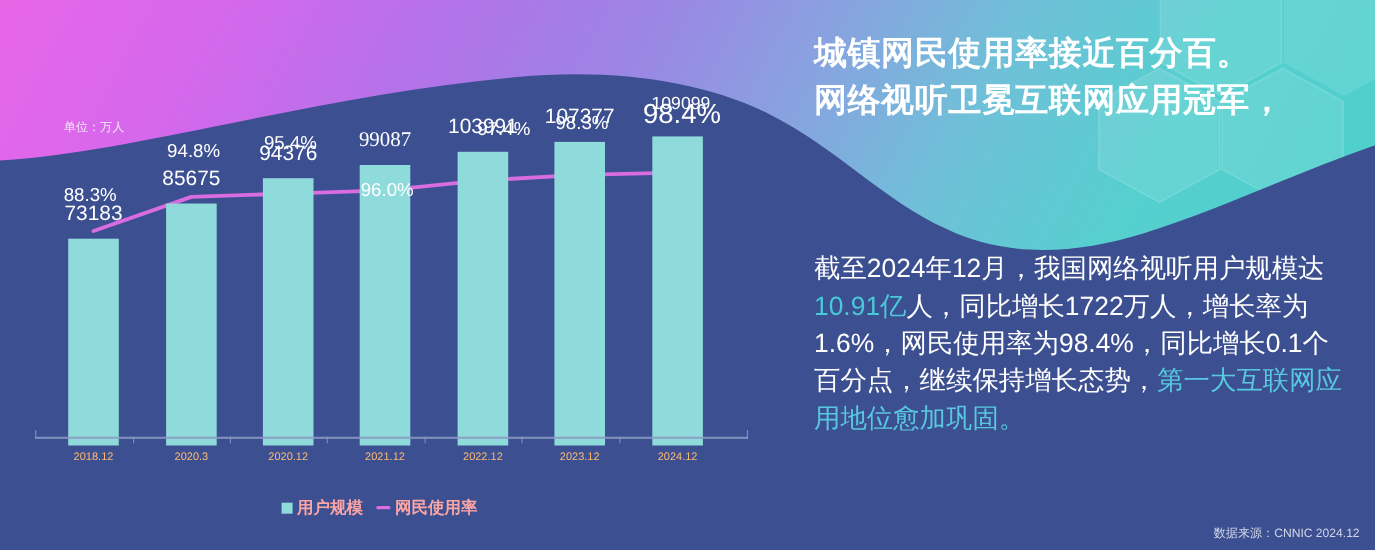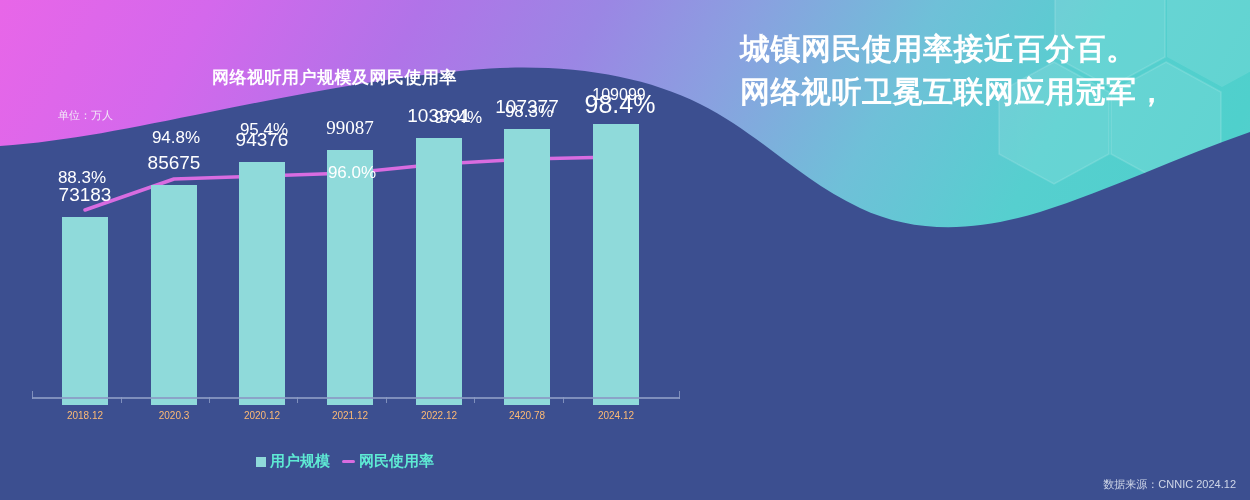--- a/index.html
+++ b/index.html
@@ -74,21 +74,21 @@
     transform:translateX(-50%);
   }
 
   .legend{
     position:absolute;left:0;top:452px;width:690px;
     display:flex;justify-content:center;align-items:center;gap:12px;
   }
   .legend-item{display:flex;align-items:center;gap:4px;}
   .legend-swatch-bar{width:10px;height:10px;background:#8fdada;}
   .legend-swatch-line{width:13px;height:3px;background:#d86ce0;border-radius:2px;}
-  .legend-text{font-size:15px;font-weight:bold;color:#5eead4;white-space:nowrap;font-family:Liberation Serif, serif;}
+  .legend-text{font-size:15px;font-weight:bold;color:#fca5a5;white-space:nowrap;font-family:Liberation Serif, serif;}
 
   
   .headline{
     position:absolute;left:740px;top:28px;width:490px;
     font-size:30px;font-weight:bold;color:#ffffff;
     line-height:1.42;letter-spacing:.5px;
   }
   .body-copy{
     position:absolute;left:740px;top:228px;width:492px;
     font-size:24px;color:#ffffff;line-height:1.42;letter-spacing:0px;
@@ -123,21 +123,20 @@
       </g>
     </svg>
   </div>
 
   <svg class="wave-svg" width="1250" height="500" viewBox="0 0 1250 500" xmlns="http://www.w3.org/2000/svg">
     <path d="M0,146 C70,141 130,128 210,112 C300,94 380,78 470,70 C560,62 640,74 700,104
              C760,134 800,180 860,208 C915,234 975,232 1040,212 C1110,190 1180,156 1250,132
              L1250,500 L0,500 Z" fill="#3c4f90"></path>
   </svg>
 
-  <div class="chart-title">网络视听用户规模及网民使用率</div>
   <div class="unit-label">单位：万人</div>
 
   <div class="plot">
 
     
     <svg width="650" height="345" viewBox="0 0 650 345" xmlns="http://www.w3.org/2000/svg">
       <polyline points="55,150 144,119 232,116 320,113 409,104 497,99 586,97" fill="none" stroke="#d86ce0" stroke-width="3.5" stroke-linejoin="round" stroke-linecap="round"></polyline>
     </svg>
 
     
@@ -176,35 +175,38 @@
   <div class="axis-tick" style="left:386px;"></div>
   <div class="axis-tick" style="left:474px;"></div>
   <div class="axis-tick" style="left:563px;"></div>
   <div class="axis-cap" style="left:679px;"></div>
 
   <div class="x-label" style="left:85px;">2018.12</div>
   <div class="x-label" style="left:174px;">2020.3</div>
   <div class="x-label" style="left:262px;">2020.12</div>
   <div class="x-label" style="left:350px;">2021.12</div>
   <div class="x-label" style="left:439px;">2022.12</div>
-  <div class="x-label" style="left:527px;">2420.78</div>
+  <div class="x-label" style="left:527px;">2023.12</div>
   <div class="x-label" style="left:616px;">2024.12</div>
 
   <div class="legend">
     <div class="legend-item">
       <span class="legend-swatch-bar"></span>
       <span class="legend-text">用户规模</span>
     </div>
     <div class="legend-item">
       <span class="legend-swatch-line"></span>
       <span class="legend-text">网民使用率</span>
     </div>
   </div>
 
   <div class="headline">
     <div>城镇网民使用率接近百分百。</div>
     <div>网络视听卫冕互联网应用冠军，</div>
   </div>
 
+  <div class="body-copy">
+    <span>截至2024年12月，我国网络视听用户规模达</span><span class="hl-teal">10.91亿</span><span>人，同比增长1722万人，增长率为1.6%，网民使用率为98.4%，同比增长0.1个百分点，继续保持增长态势，</span><span class="last-line">第一大互联网应用地位愈加巩固。</span>
+  </div>
 
   <div class="source">数据来源：CNNIC 2024.12</div>
 
 </div>
 
 </body></html>

